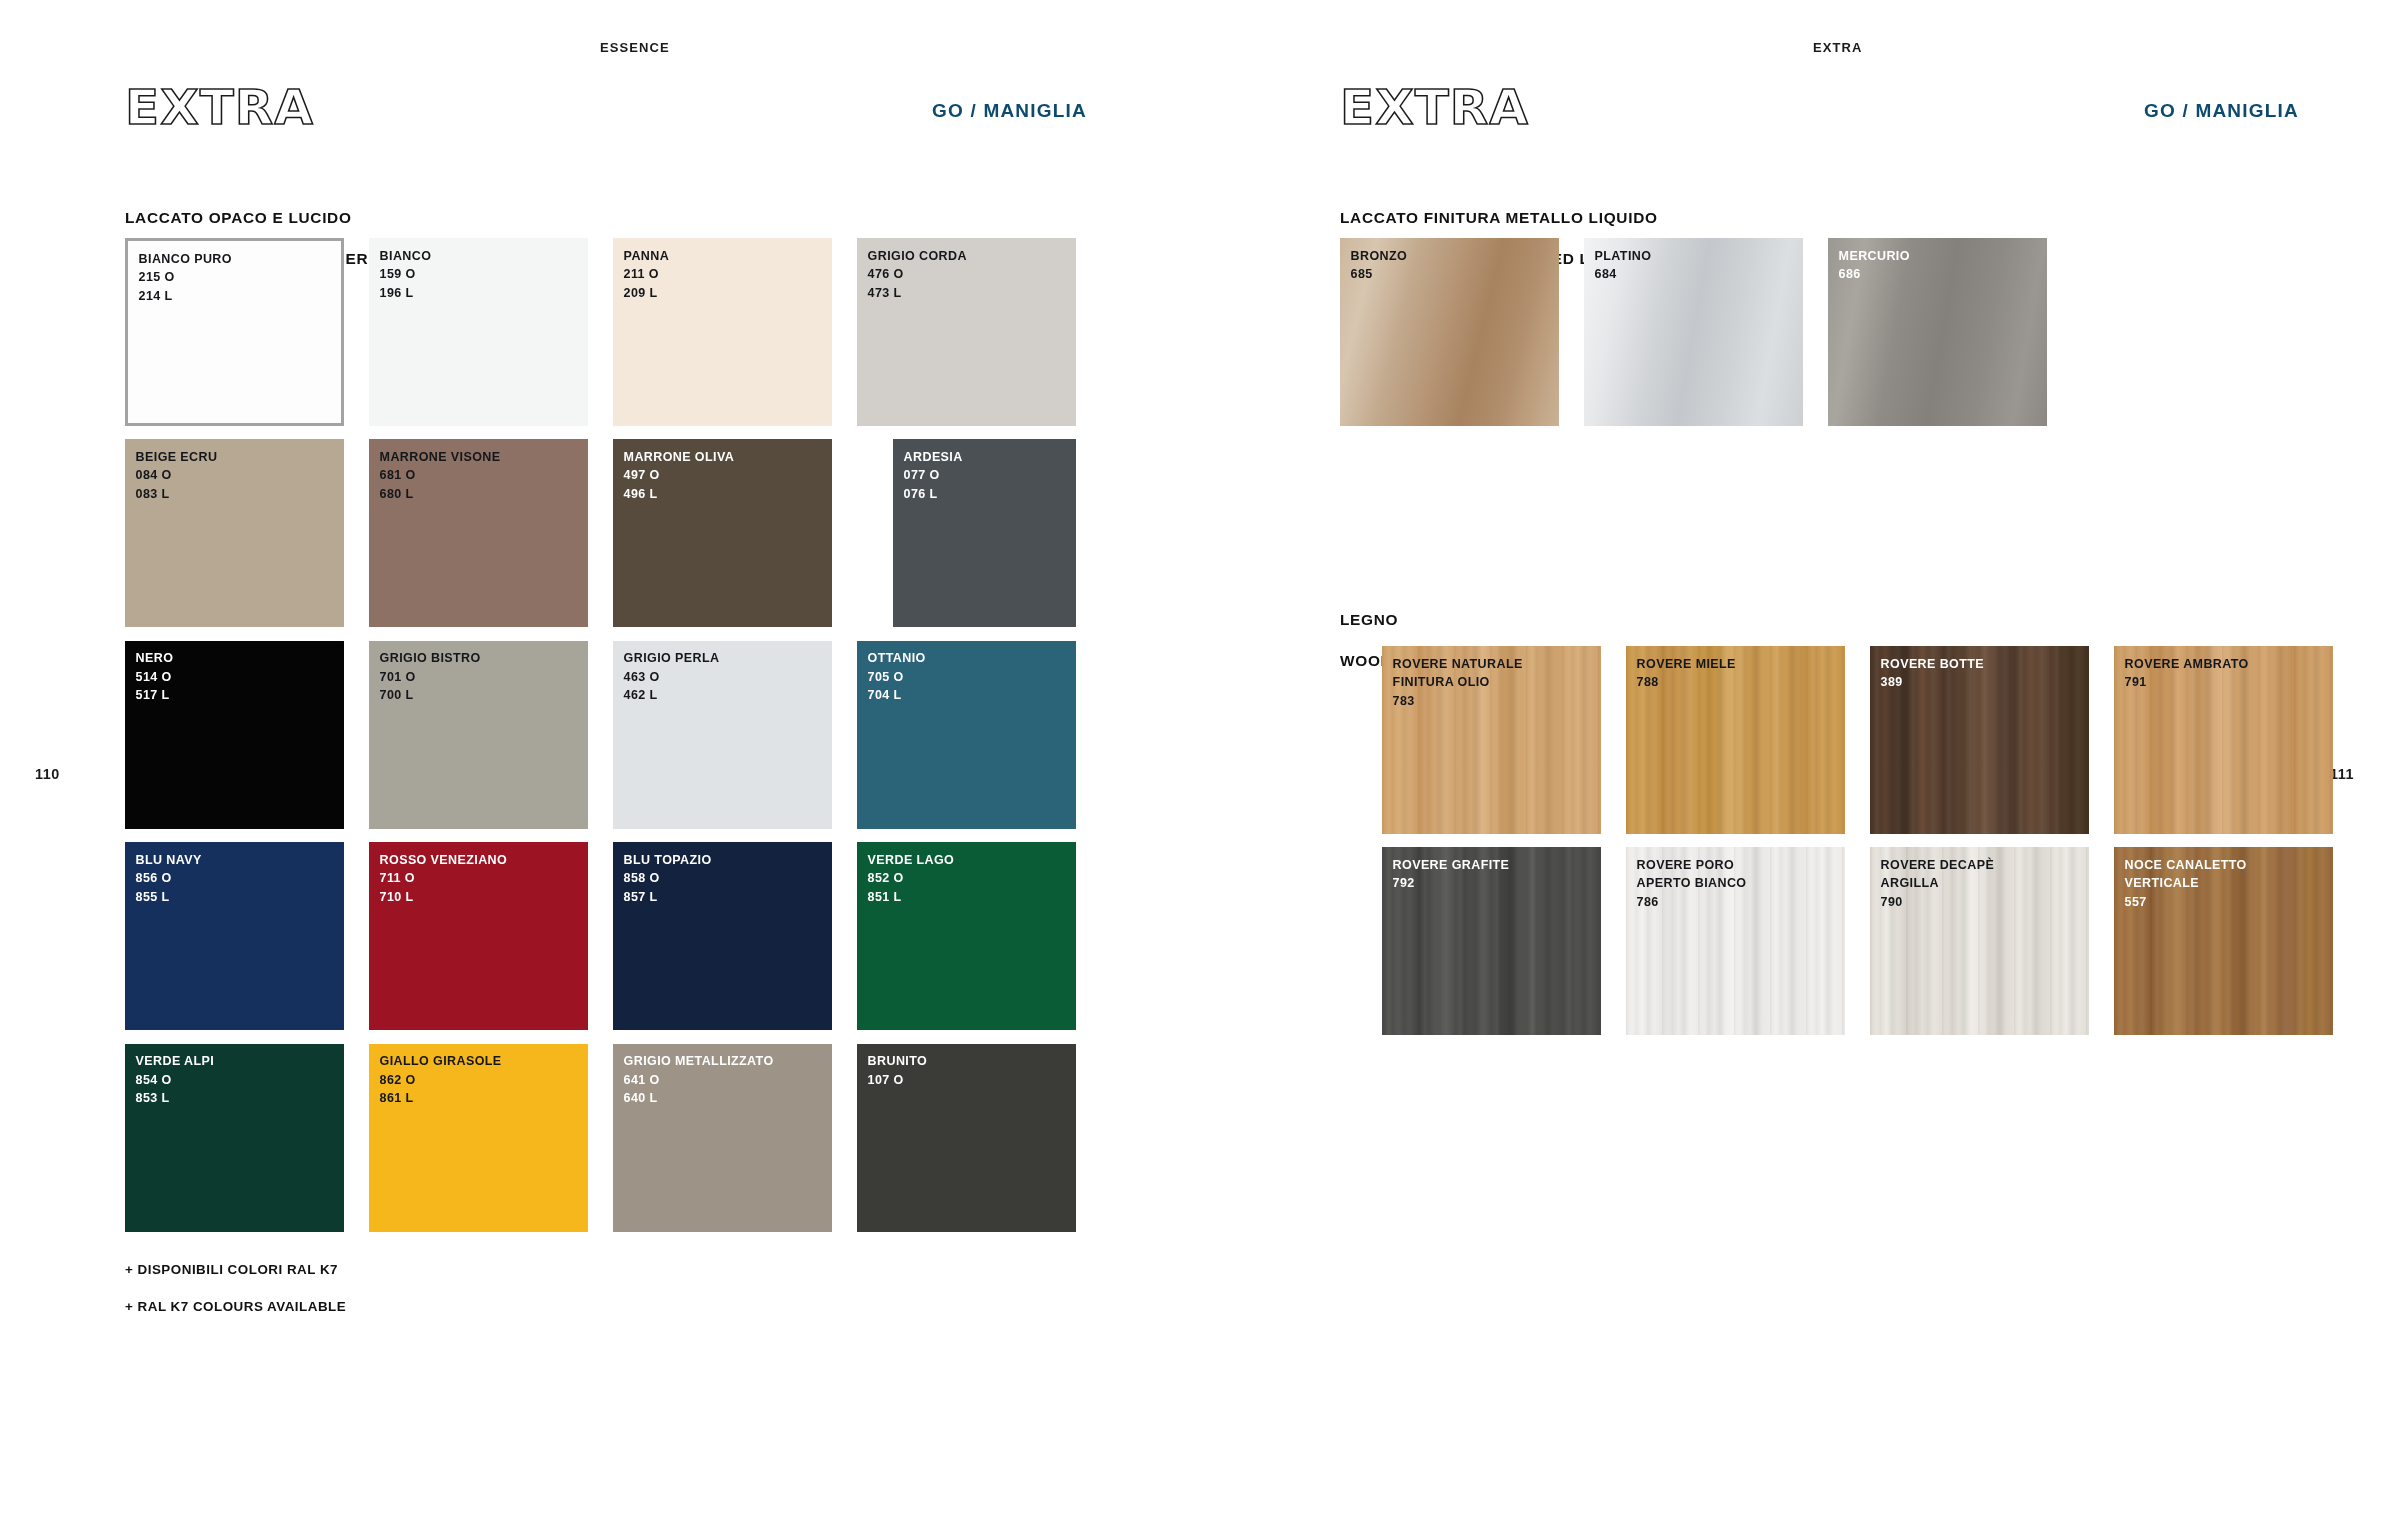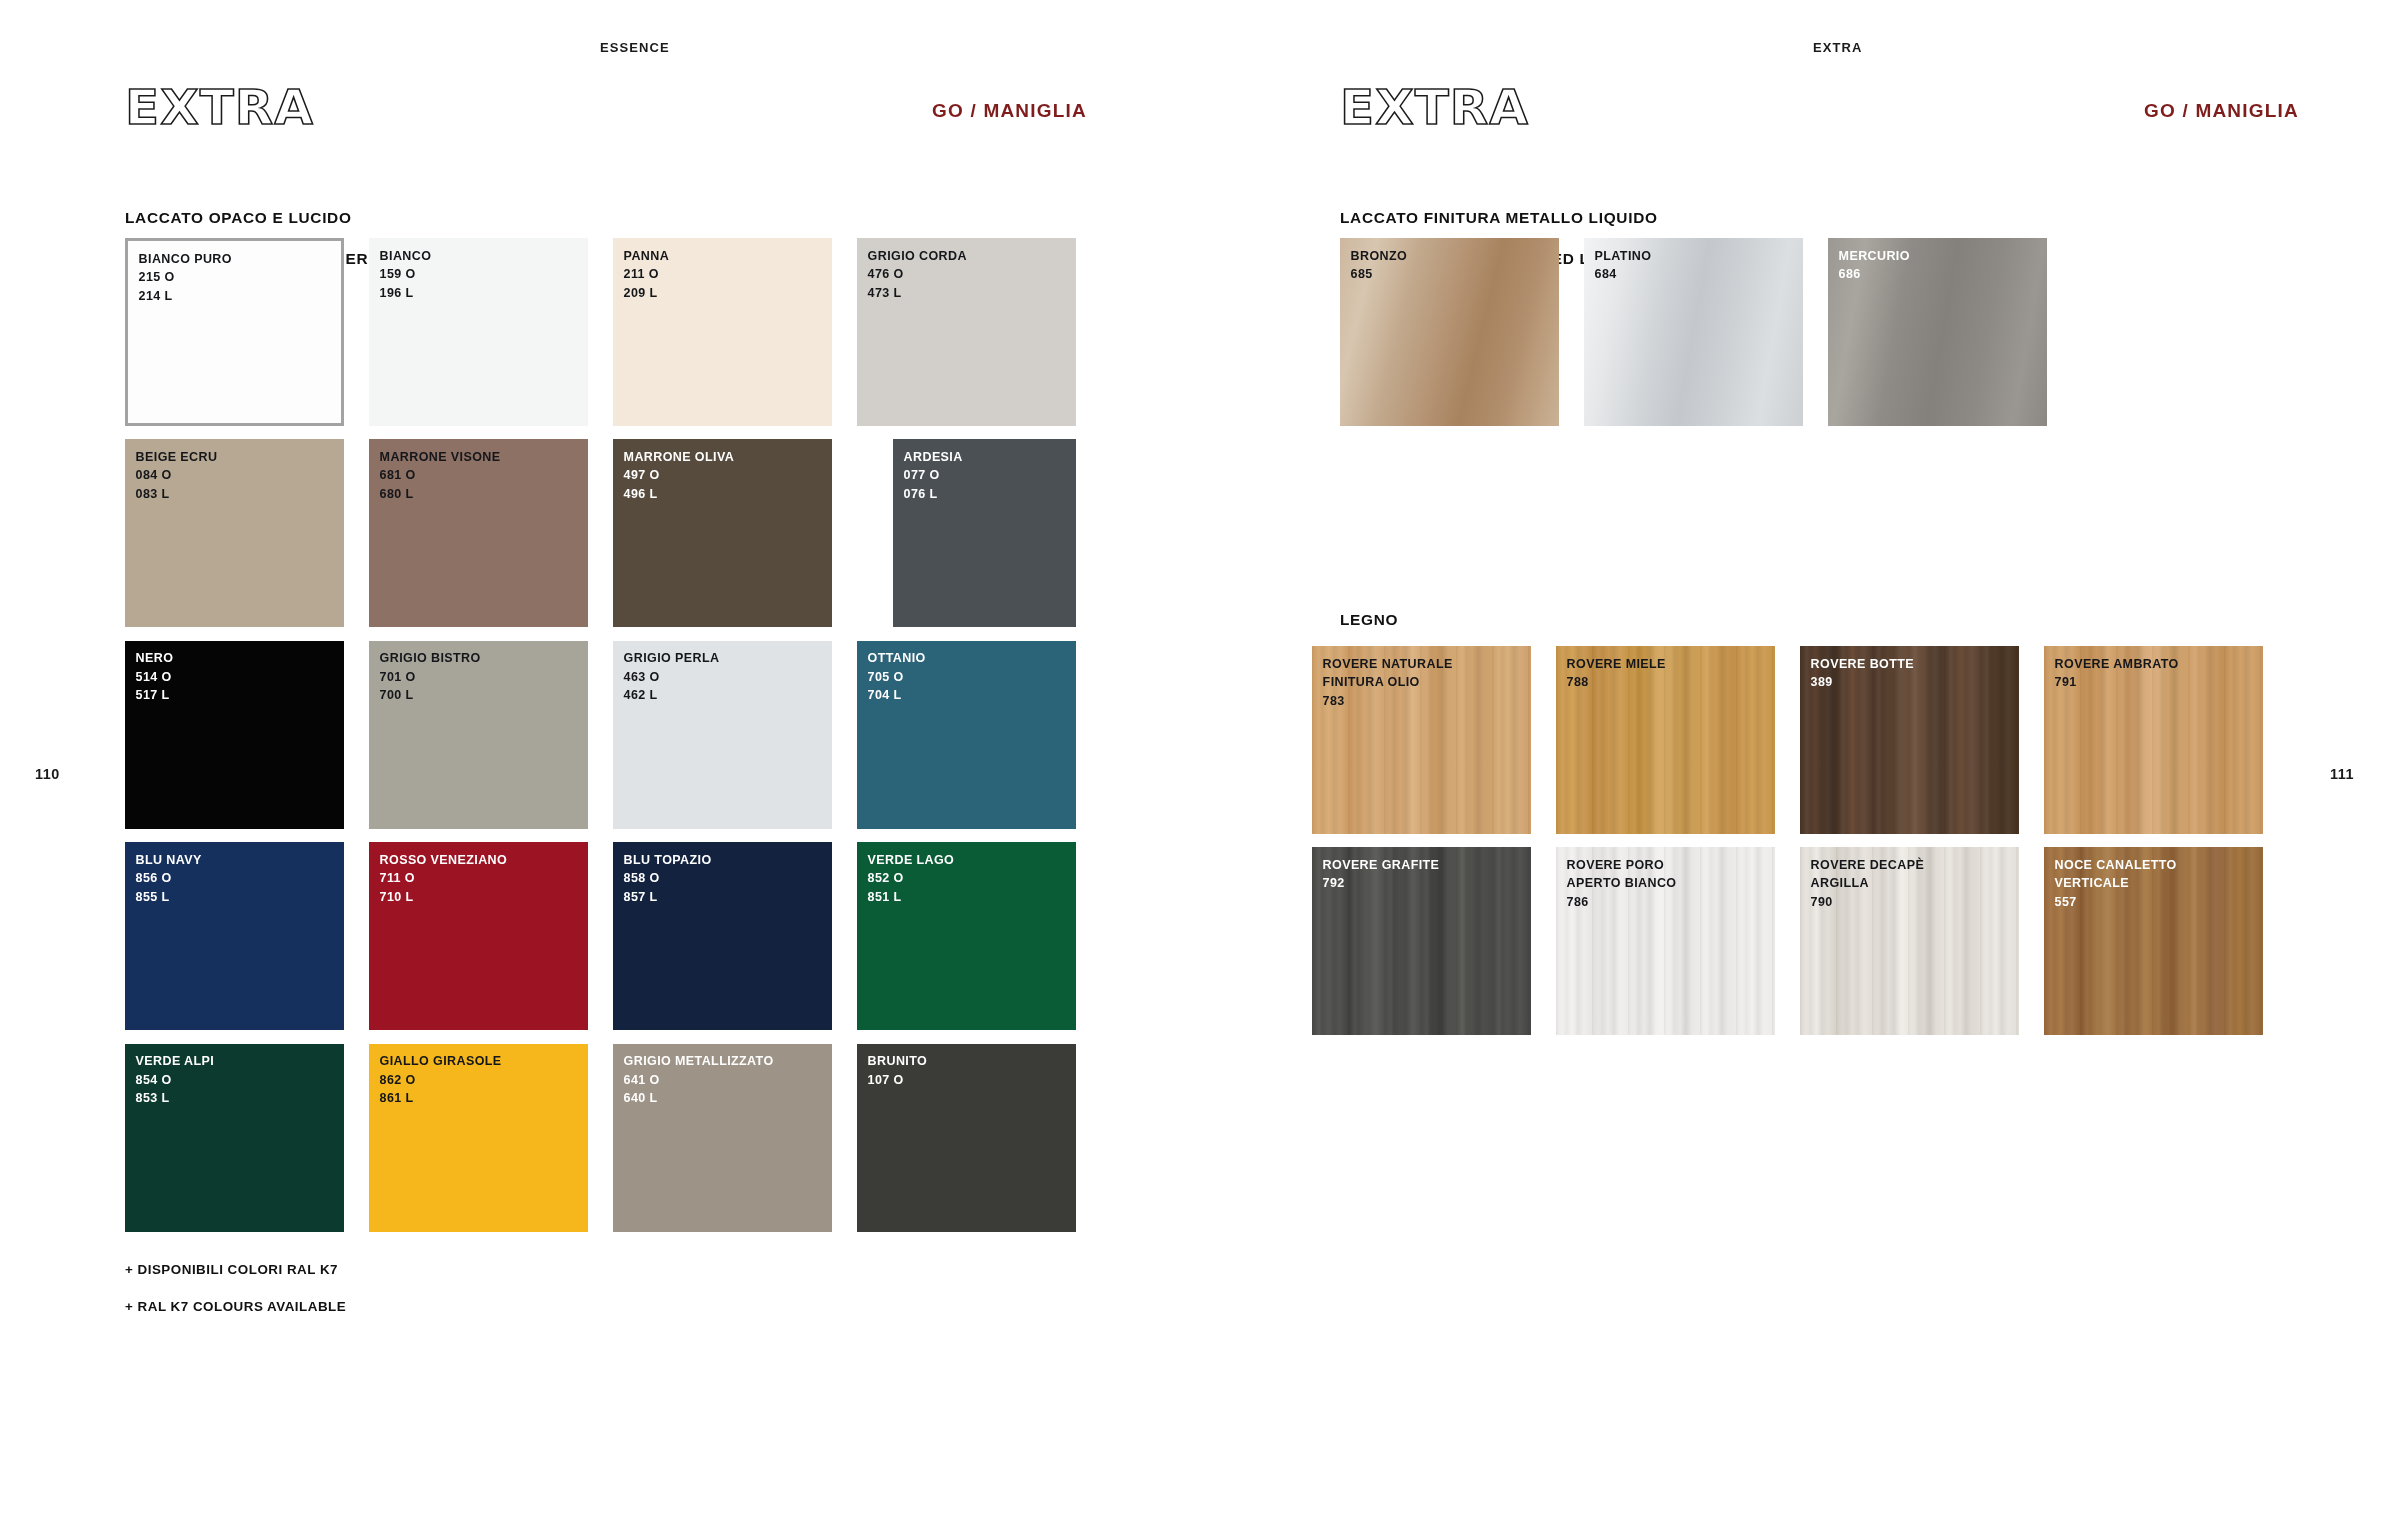--- a/index.html
+++ b/index.html
@@ -61,21 +61,21 @@
   .brand.left  { left: 125px; }
   .brand.right { left: 1340px; }
 
   
   .handle-label {
     position: absolute;
     top: 100px;
     font-size: 19px;
     font-weight: 700;
     letter-spacing: 1.2px;
-    color: #7f1d1d;
+    color: #0c4a6e;
   }
   .handle-label.left  { left: 932px; right: auto; }
   .handle-label.right { left: 2144px; }
 
   
   .section-heading {
     position: absolute;
     font-size: 15.4px;
     font-weight: 700;
     letter-spacing: 0.7px;
@@ -348,21 +348,21 @@
           <div class="caption light"><span>MERCURIO</span>
 <span>686</span></div>
         </div>
       </div>
 
     <div class="section-heading" style="left:1340px; top:590px;">
       <span>LEGNO</span><br>
       <span>WOOD</span>
     </div>
 
-    <div class="swatch-grid" id="wood-grid" style="left:1312px; top:646px; grid-template-columns: repeat(4, 219px); grid-template-rows: repeat(2, 188px); column-gap: 25px; row-gap: 13.4px;">
+    <div class="swatch-grid" id="wood-grid" style="left:1382px; top:646px; grid-template-columns: repeat(4, 219px); grid-template-rows: repeat(2, 188px); column-gap: 25px; row-gap: 13.4px;">
         <div class="swatch wood-783 wood">
           <div class="caption dark"><span>ROVERE NATURALE
 FINITURA OLIO</span>
 <span>783</span></div>
         </div>
         <div class="swatch wood-788 wood">
           <div class="caption dark"><span>ROVERE MIELE</span>
 <span>788</span></div>
         </div>
         <div class="swatch wood-789 wood">

